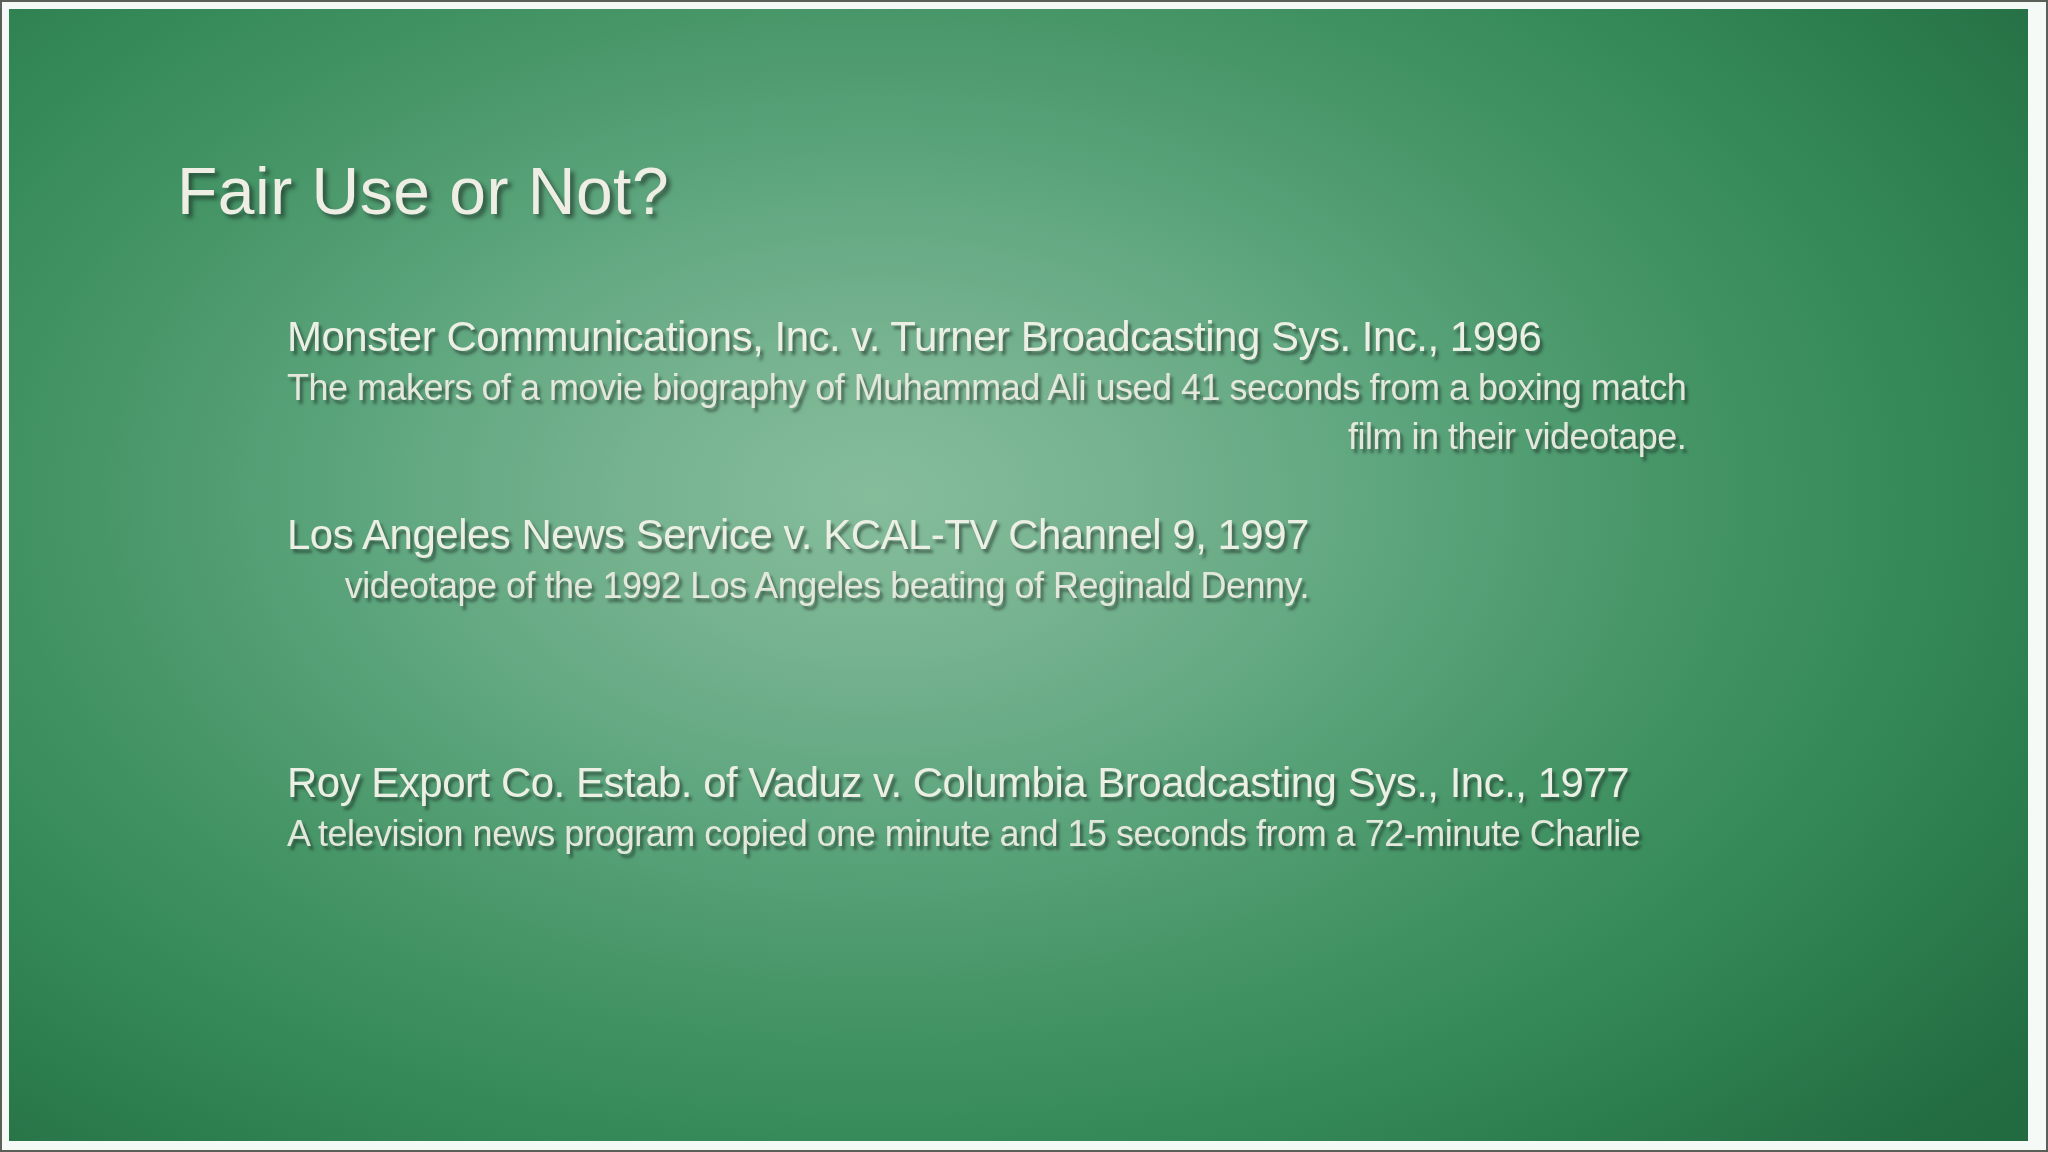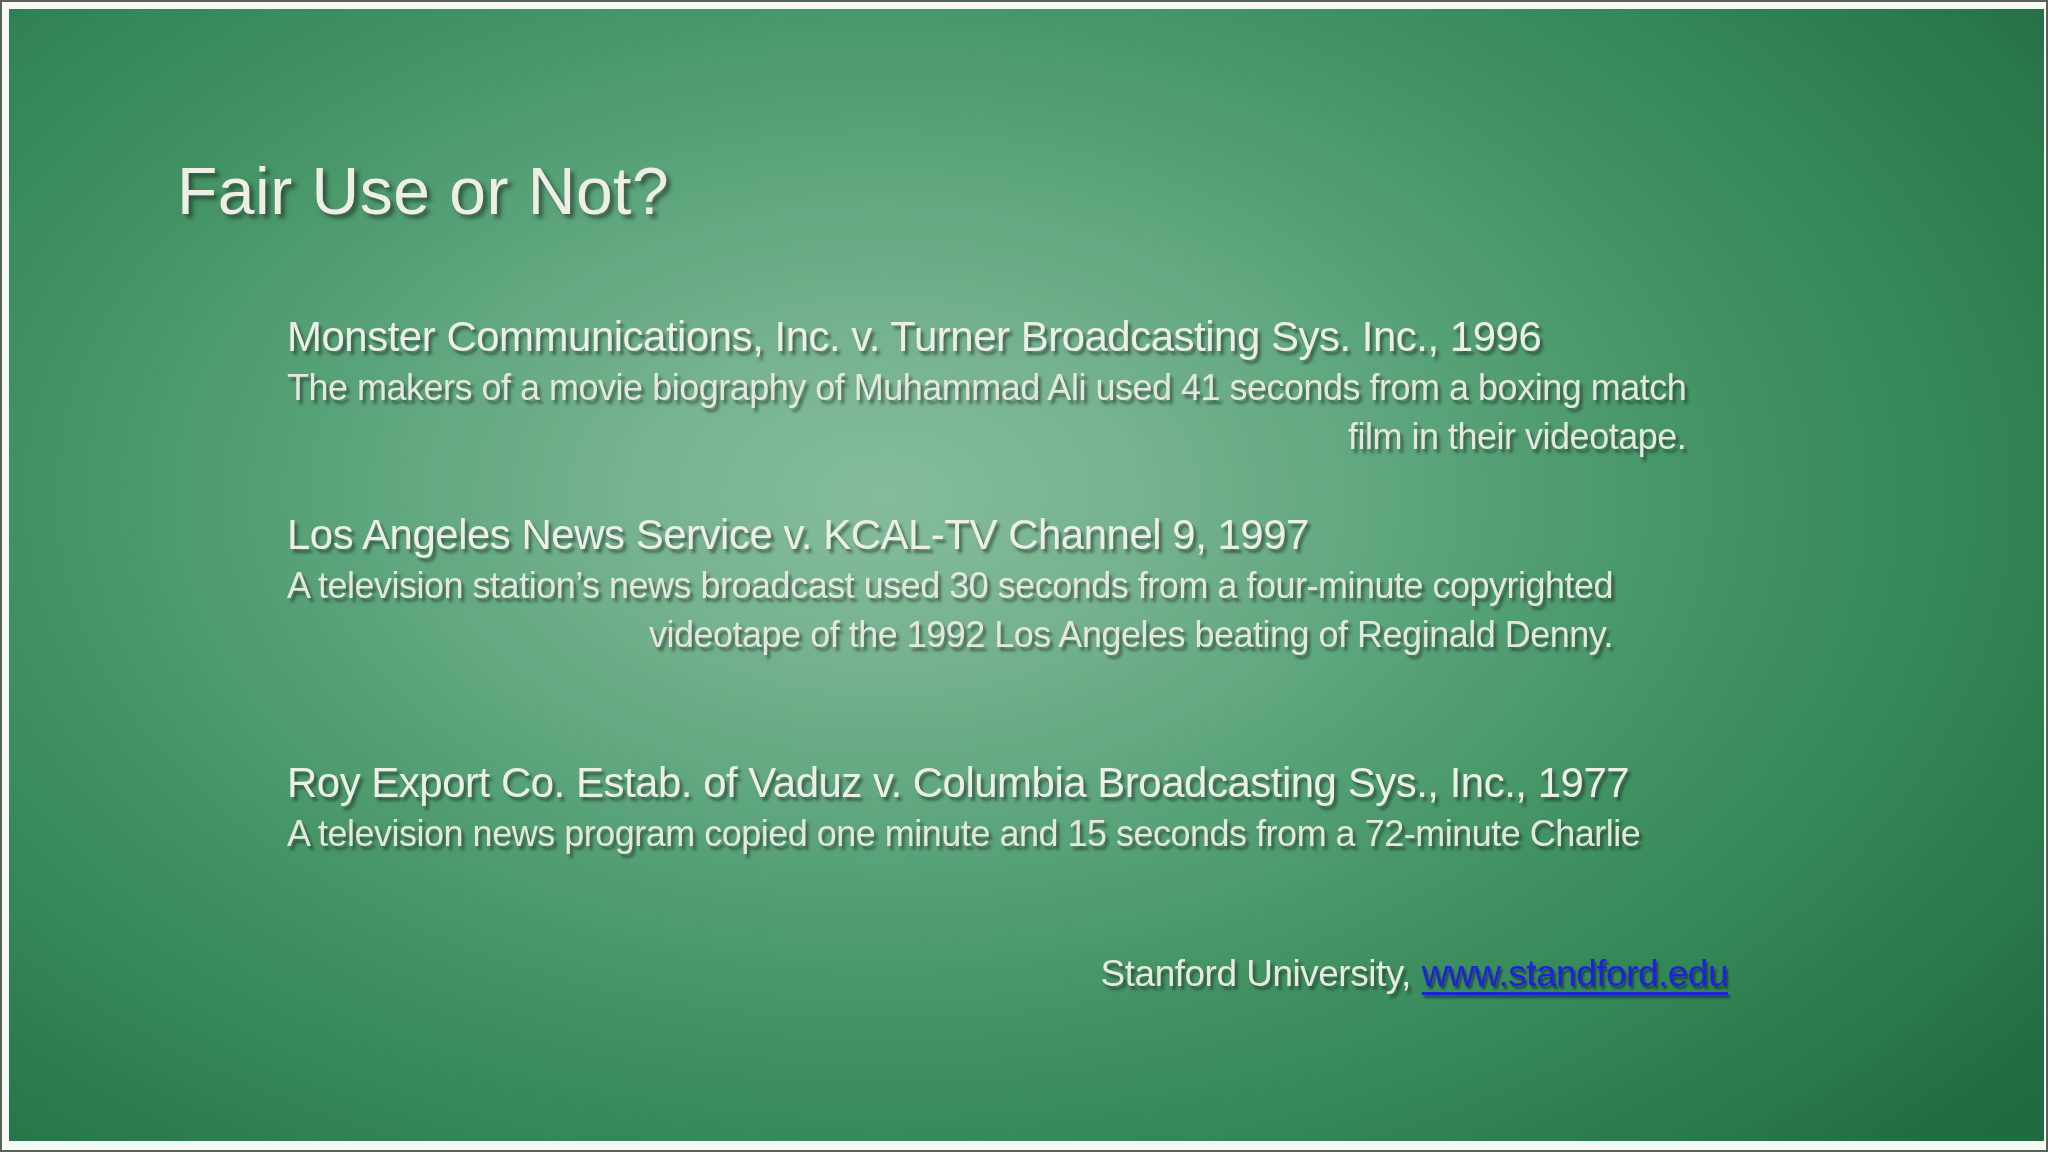--- a/index.html
+++ b/index.html
@@ -8,21 +8,21 @@
     background: #ffffff;
     font-family: "Liberation Sans", sans-serif;
   }
   .canvas {
     position: relative;
     width: 2048px;
     height: 1152px;
     box-sizing: border-box;
     background: #f6faf6;
     border: 2px solid #5a5f58;
-    padding: 7px 2px 9px 7px;
+    padding: 7px 18px 9px 7px;
   }
   .slide {
     position: relative;
     width: 100%;
     height: 100%;
     overflow: hidden;
     background:
       radial-gradient(ellipse 1500px 950px at 43% 43%,
         #85bd9b 0%,
         #77b390 16%,
@@ -100,27 +100,23 @@
     <div class="title">Fair Use or Not?</div>
 
     <div class="case-block case-1">
       <div class="case-heading">Monster Communications, Inc. v. Turner Broadcasting Sys. Inc., 1996</div>
       <div class="case-body-line">The makers of a movie biography of Muhammad Ali used 41 seconds from a boxing match</div>
       <div class="case-body-line">film in their videotape.</div>
     </div>
 
     <div class="case-block case-2">
       <div class="case-heading">Los Angeles News Service v. KCAL-TV Channel 9, 1997</div>
-      <div class="case-body-line">A television station’s news broadcast used 30 seconds from a four-minute copyrighted</div>
       <div class="case-body-line">videotape of the 1992 Los Angeles beating of Reginald Denny.</div>
     </div>
 
     <div class="case-block case-3">
       <div class="case-heading">Roy Export Co. Estab. of Vaduz v. Columbia Broadcasting Sys., Inc., 1977</div>
       <div class="case-body-line">A television news program copied one minute and 15 seconds from a 72-minute Charlie</div>
     </div>
 
-    <div class="footer">
-      <span class="footer-attribution">Stanford University,</span><a class="footer-link">www.standford.edu</a>
-    </div>
 
   </div>
 </div>
 
 </body></html>

